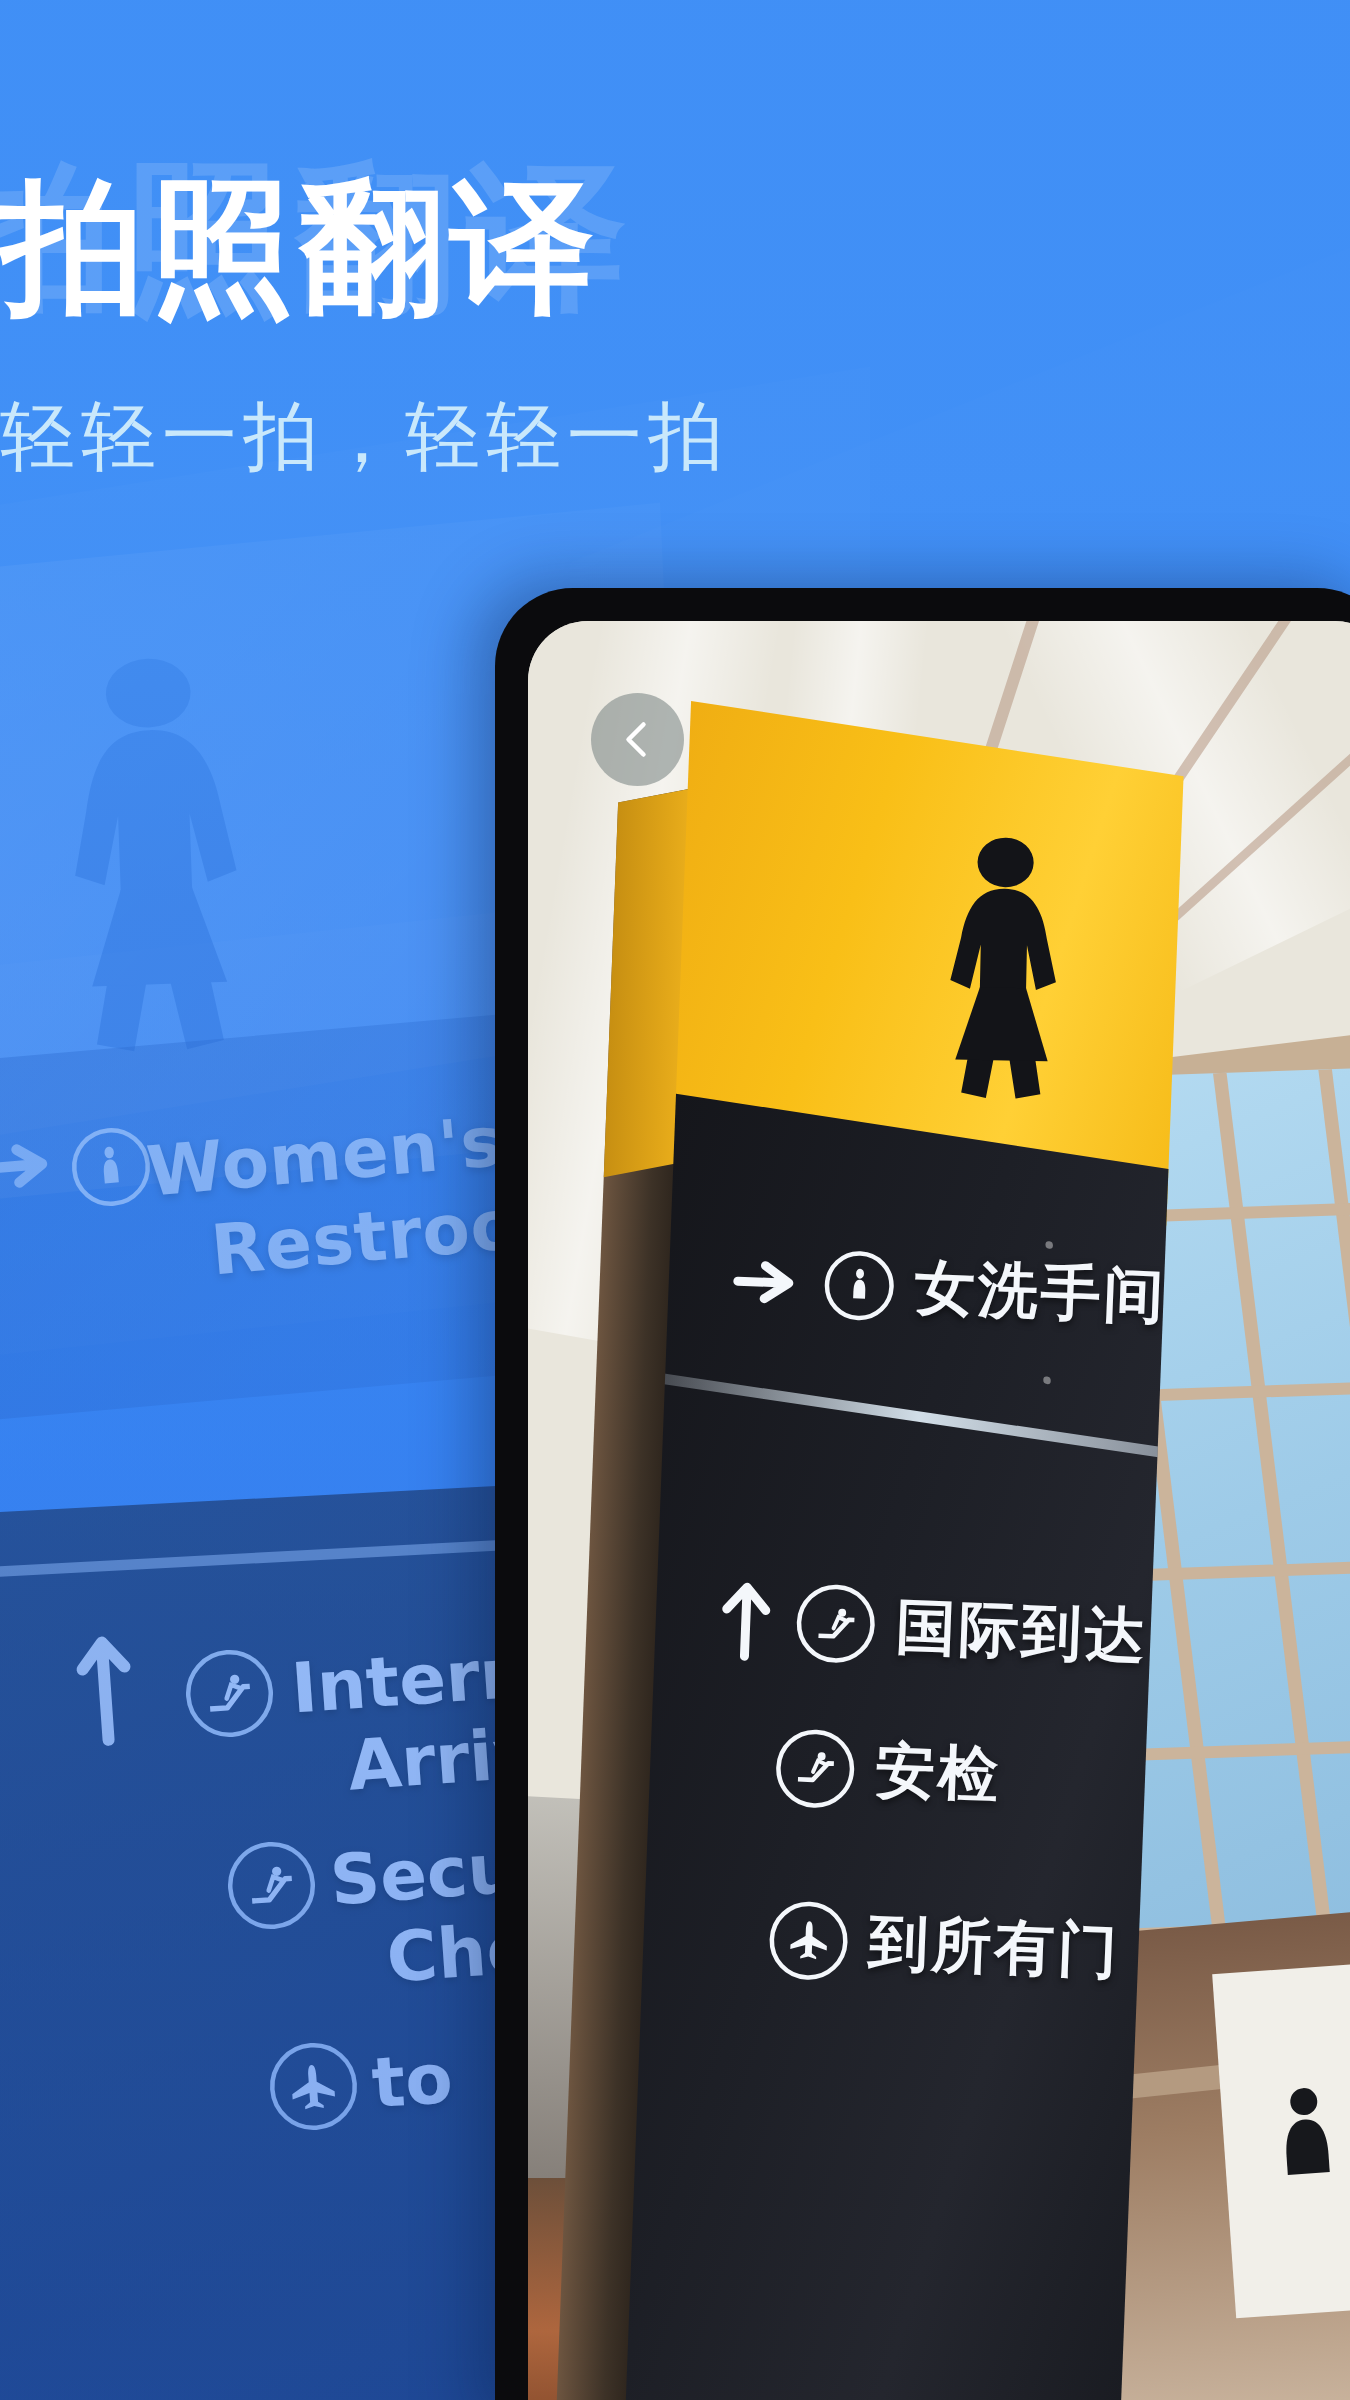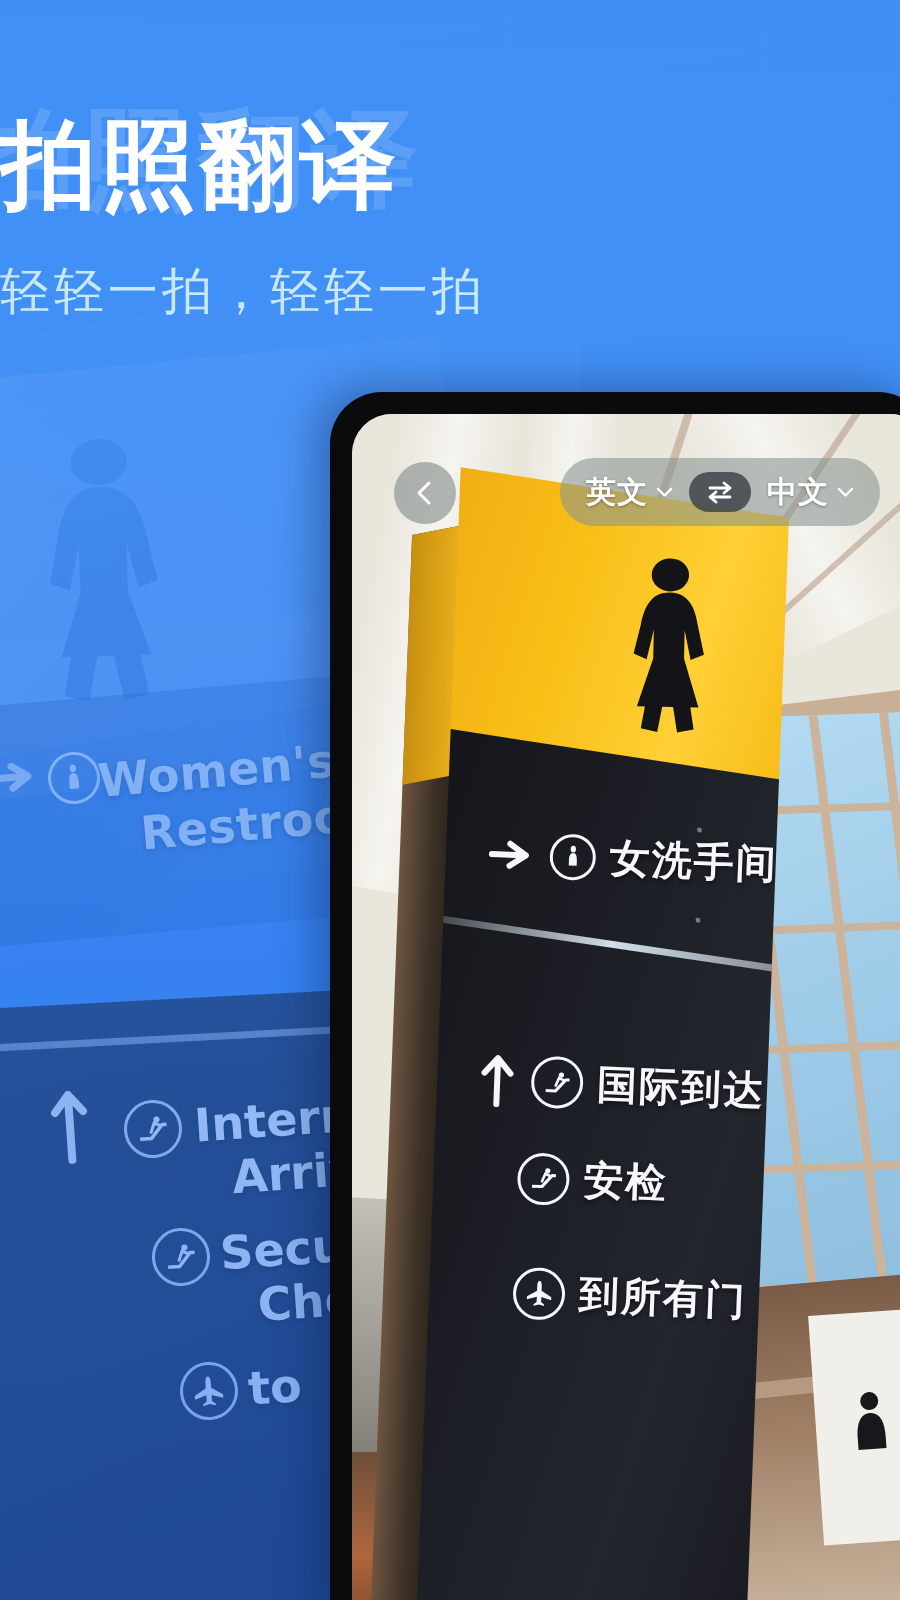--- a/index.html
+++ b/index.html
@@ -642,41 +642,19 @@
           </div>
         </div>
 
         <div class="vf-top">
           <div class="back-btn">
             <svg viewBox="0 0 26 26">
               <path d="M17 3 L7 13 L17 23" stroke="#ffffff" stroke-width="3" fill="none" stroke-linecap="round" stroke-linejoin="round"></path>
             </svg>
           </div>
 
-          <div class="lang-pill">
-            <div class="lang-item">
-              <span>英文</span>
-              <svg class="chev" viewBox="0 0 17 11">
-                <path d="M2 2 L8.5 8.5 L15 2" stroke="#ffffff" stroke-width="2.4" fill="none" stroke-linecap="round" stroke-linejoin="round"></path>
-              </svg>
-            </div>
-
-            <div class="swap-btn">
-              <svg viewBox="0 0 30 24">
-                <path d="M5 8 L25 8 M19 3 L25 8 L19 13" stroke="#ffffff" stroke-width="2.8" fill="none" stroke-linecap="round" stroke-linejoin="round"></path>
-                <path d="M25 17 L5 17 M11 12 L5 17 L11 22" stroke="#ffffff" stroke-width="2.8" fill="none" stroke-linecap="round" stroke-linejoin="round"></path>
-              </svg>
-            </div>
-
-            <div class="lang-item">
-              <span>中文</span>
-              <svg class="chev" viewBox="0 0 17 11">
-                <path d="M2 2 L8.5 8.5 L15 2" stroke="#ffffff" stroke-width="2.4" fill="none" stroke-linecap="round" stroke-linejoin="round"></path>
-              </svg>
-            </div>
-          </div>
         </div>
 
       </div>
     </div>
   </div>
 
 </div>
 
 </body></html>

